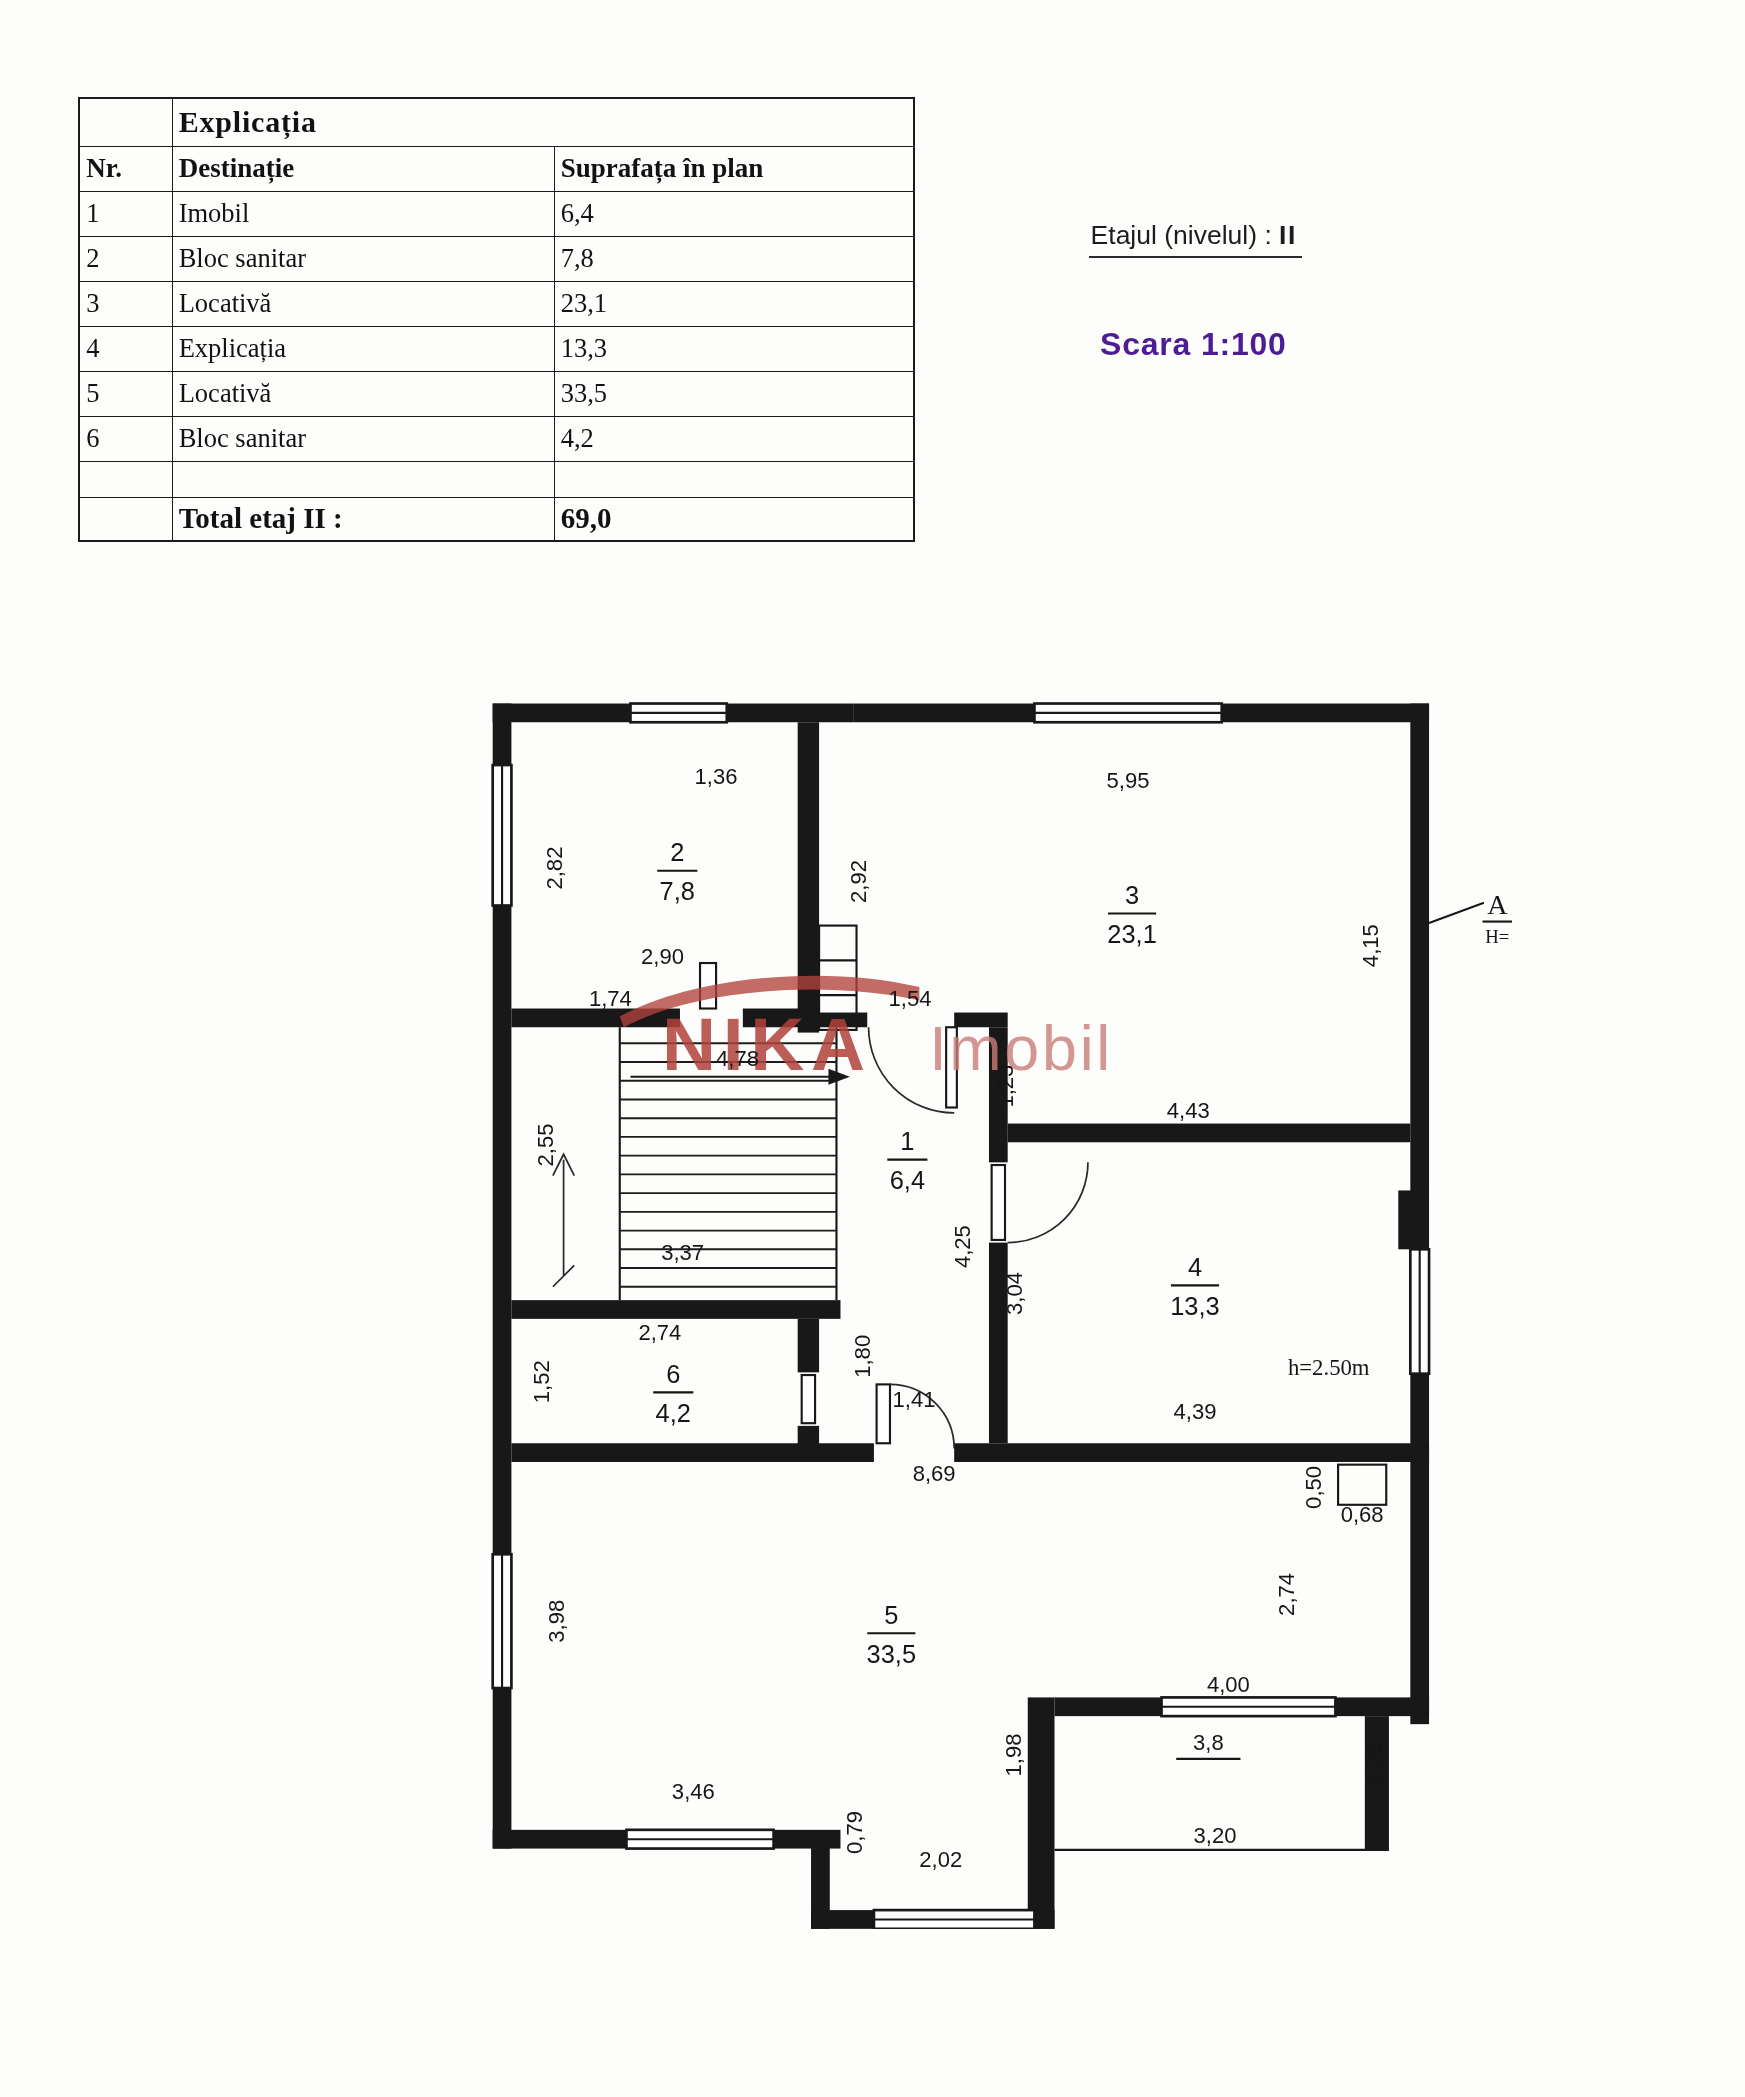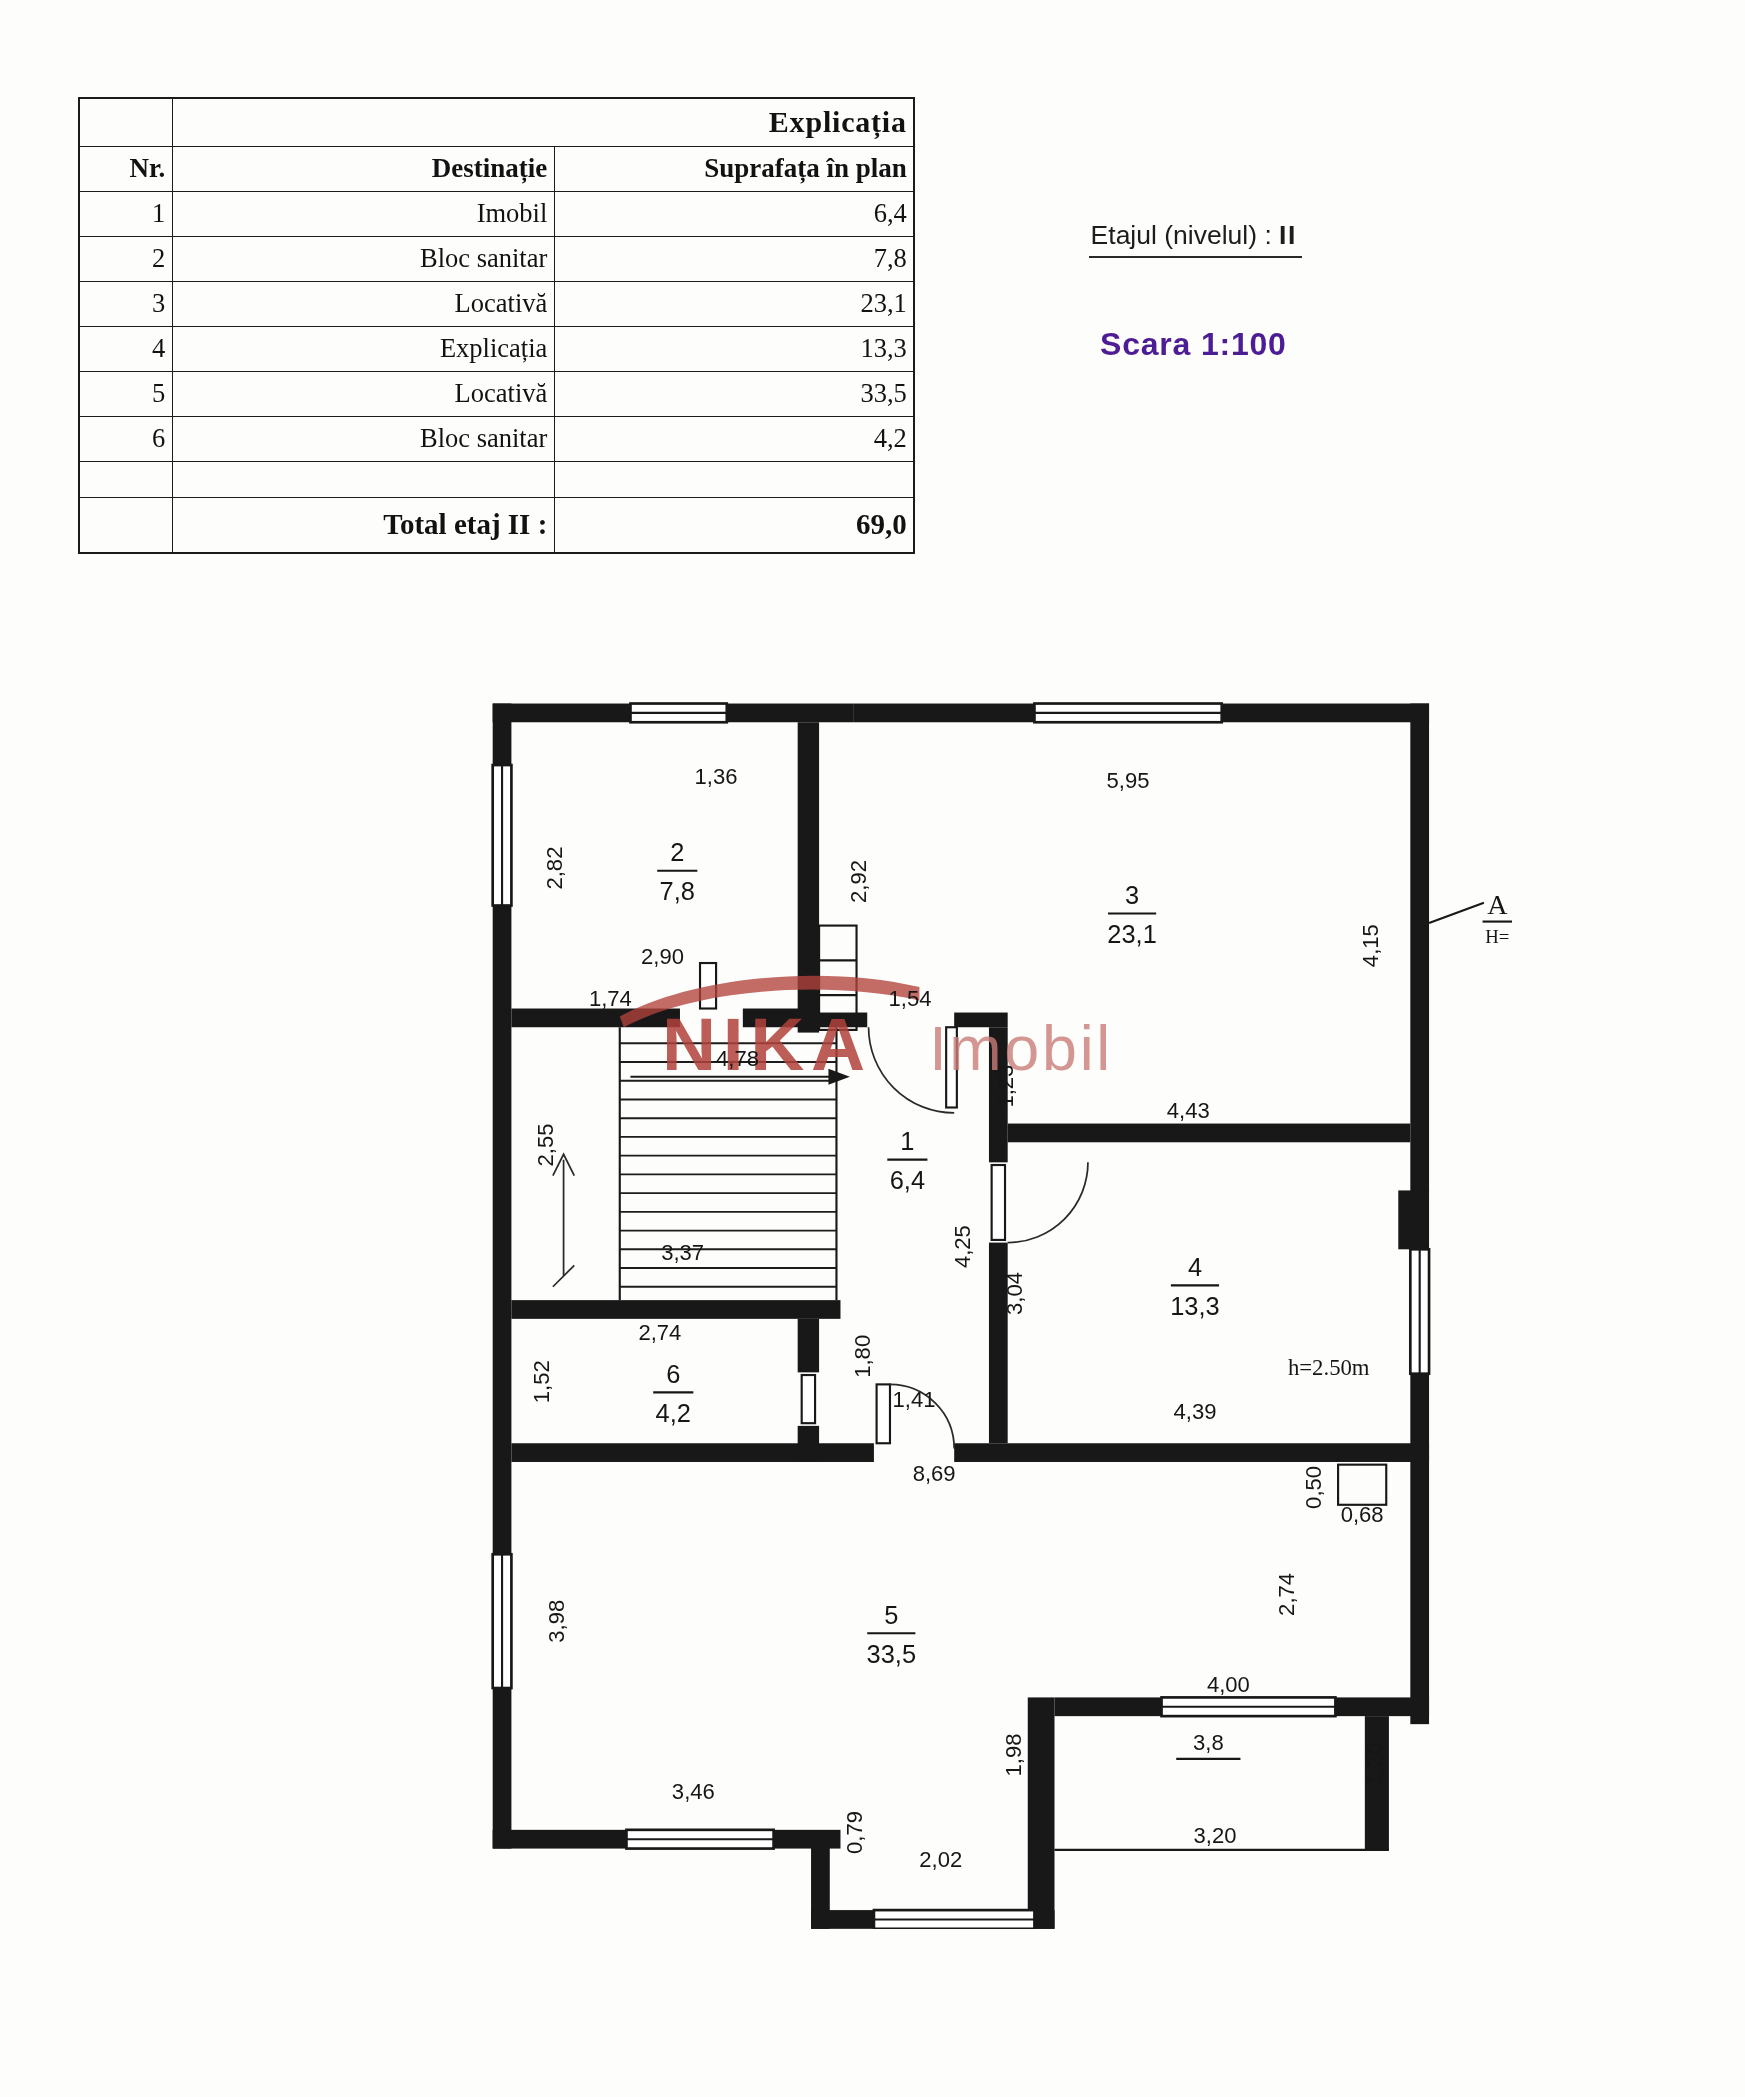--- a/index.html
+++ b/index.html
@@ -9,28 +9,28 @@
     font-family:"Liberation Serif", serif; color:#141414;
   }
 
   
   table.legend {
     position:absolute; left:78px; top:97px;
     border-collapse:collapse; border:2.3px solid #1b1b1b;
     background:#fdfdfb;
   }
   table.legend td, table.legend th {
-    border:1.9px solid #1b1b1b; text-align:right; vertical-align:middle;
+    border:1.9px solid #1b1b1b; text-align:left; vertical-align:middle;
     font-size:26.5px; color:#121212; padding:1.6px 6.2px;
   }
   table.legend .title-cell { font-weight:bold; font-size:30px; height:48px; letter-spacing:0.8px; }
   table.legend .head-cell  { font-weight:bold; font-size:27px; height:45px; }
   table.legend .data-row td { height:45px; }
   table.legend .empty-row td { height:36px; }
-  table.legend .total-row td { height:56px; font-weight:bold; font-size:29px; }
+  table.legend .total-row td { height:44px; font-weight:bold; font-size:29px; }
 
   
   .level-heading {
     position:absolute; left:1089px; top:220px;
     font-family:"Liberation Sans", sans-serif; font-size:26.5px; color:#1d1d1d;
     border-bottom:2.3px solid #2a2a2a; padding:0 4.7px 4.7px 1.6px;
   }
   .level-heading b { font-weight:bold; letter-spacing:1.6px;margin-top:24px; }
   .scale-heading {
     position:absolute; left:1100px; top:326px;

